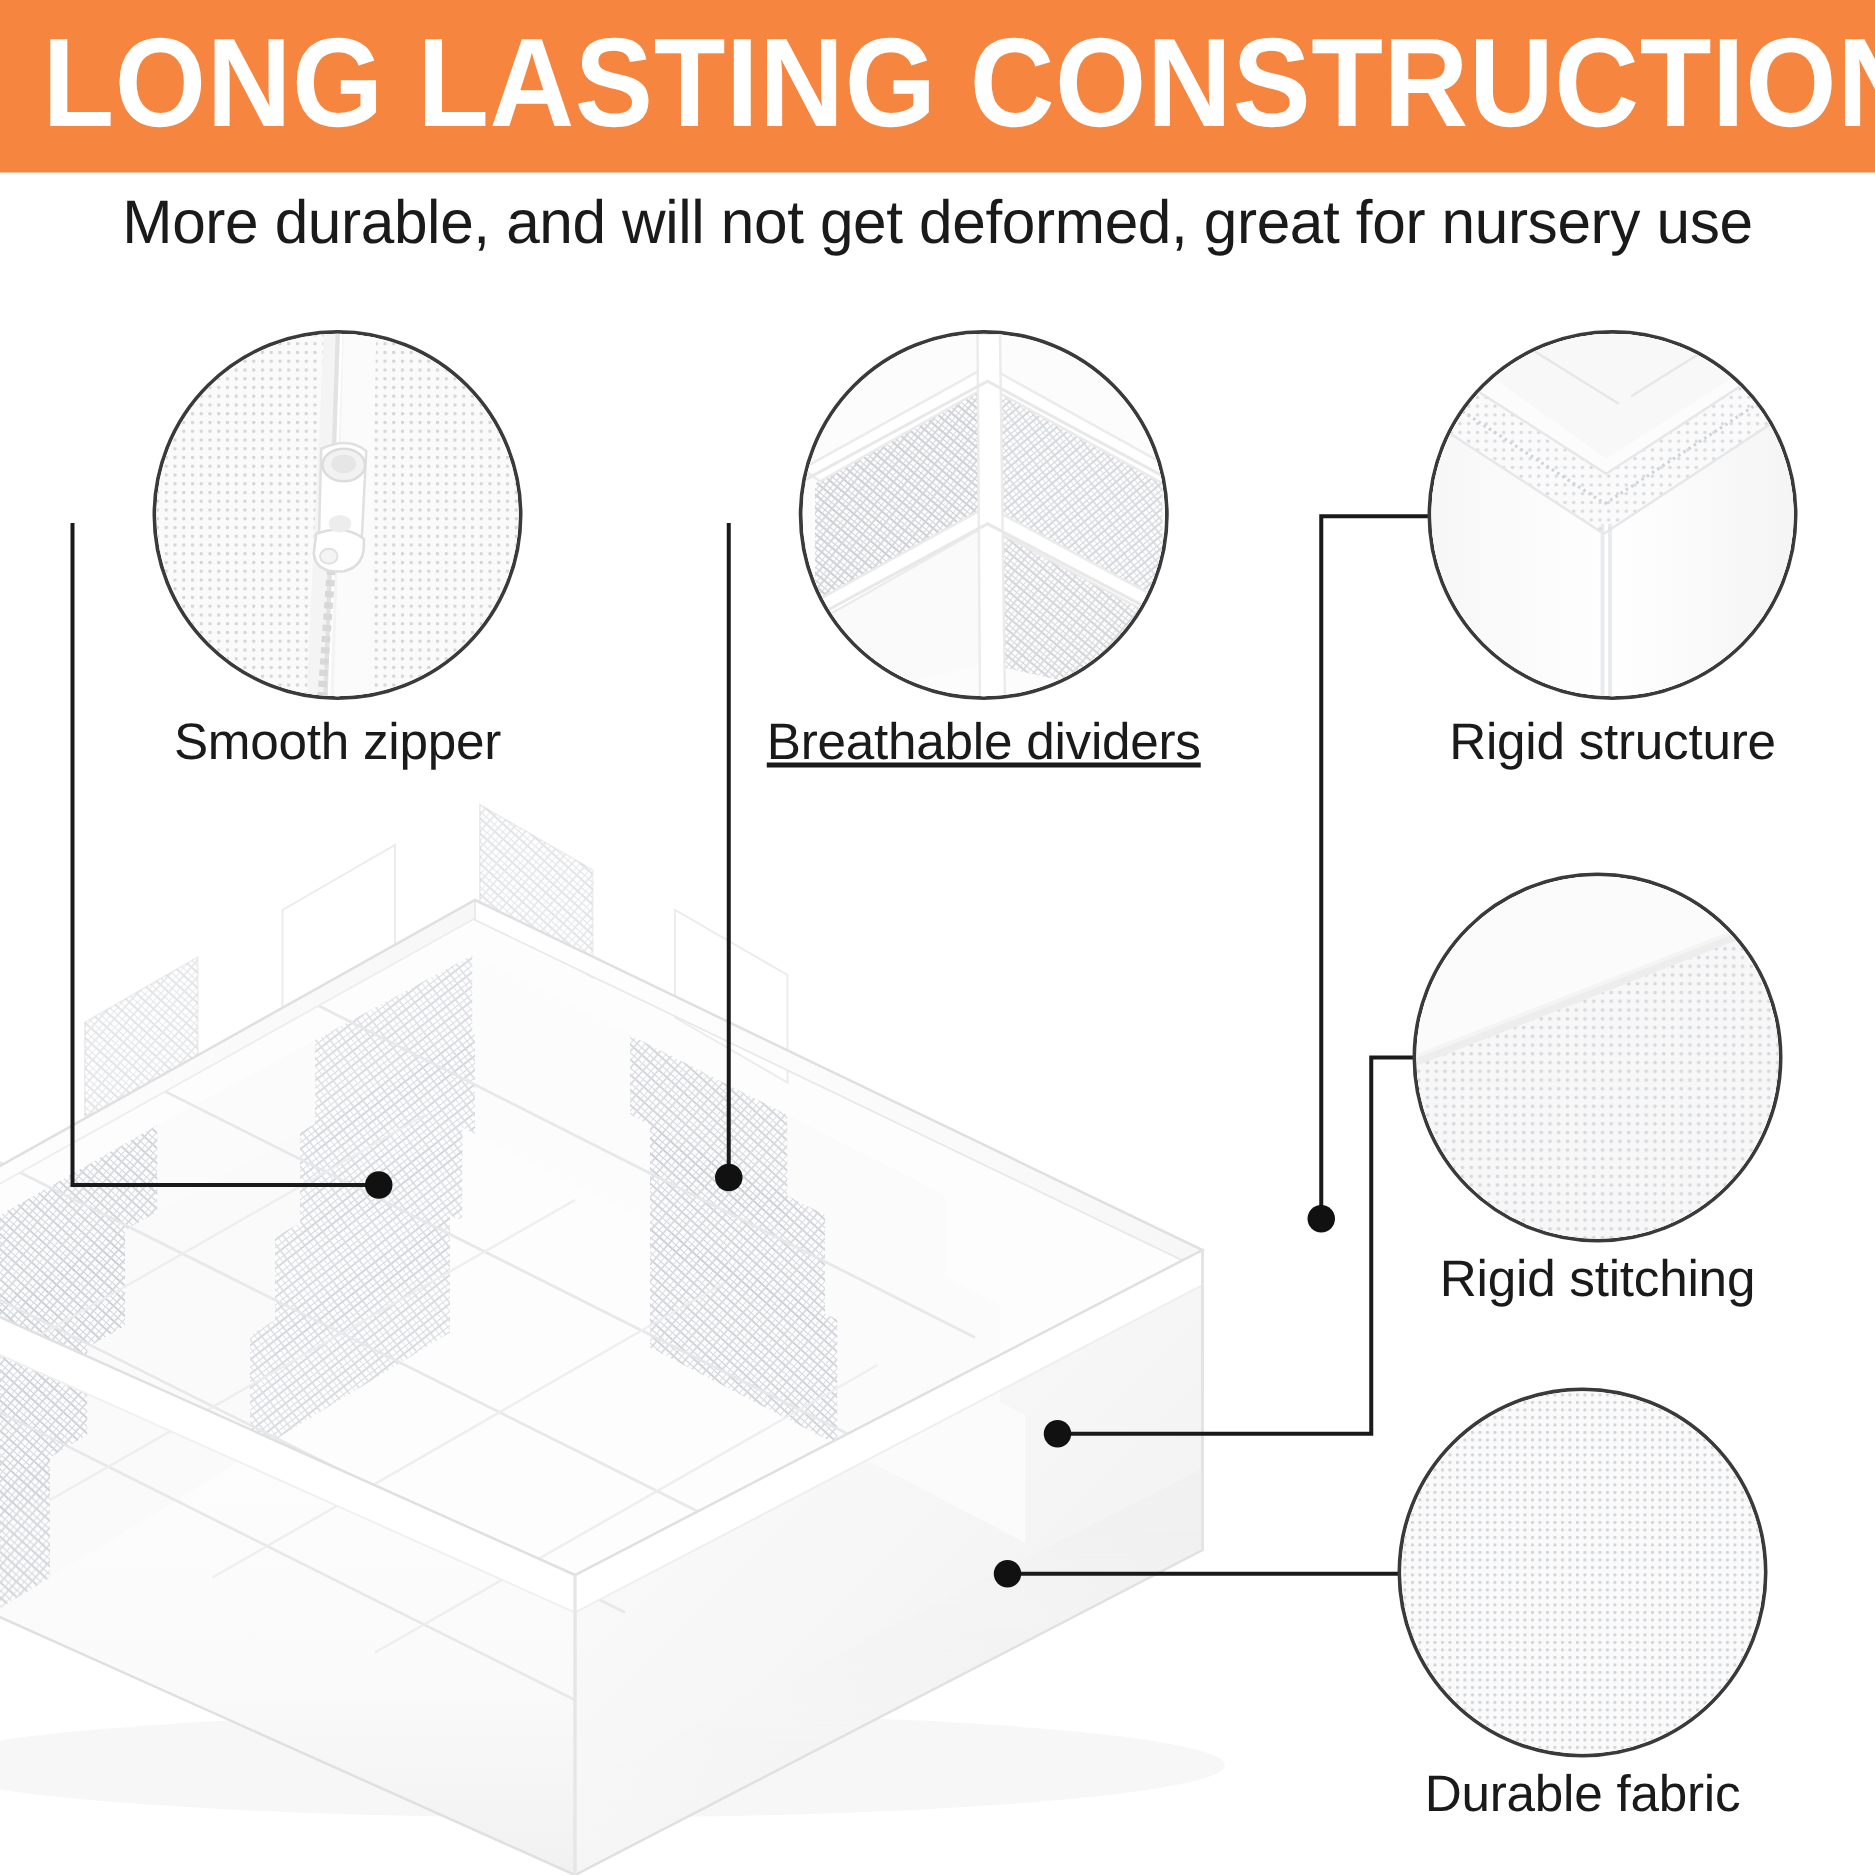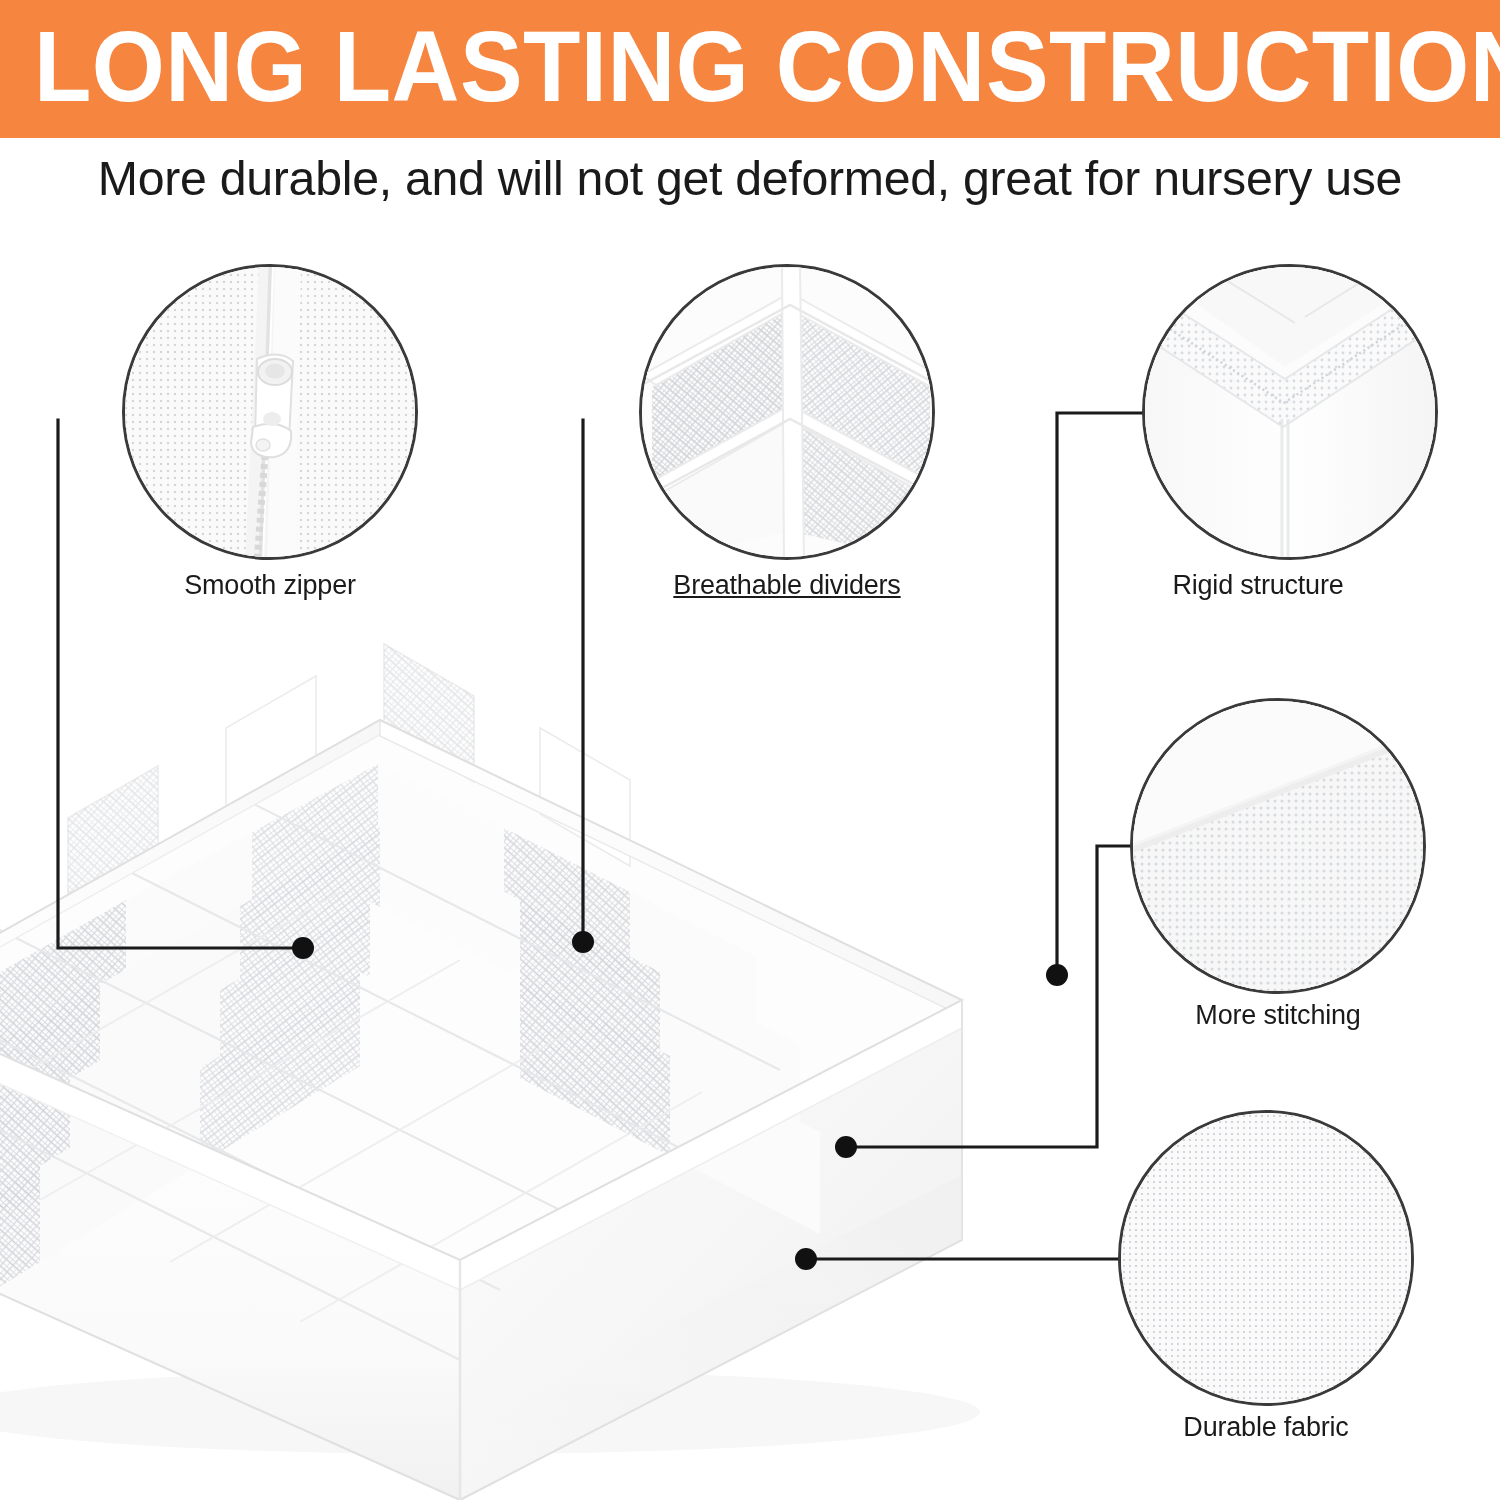--- a/index.html
+++ b/index.html
@@ -70,21 +70,21 @@
     overflow: hidden;
     background: #fbfbfb;
     box-sizing: border-box;
   }
   .callout-label {
     position: absolute;
     text-align: center;
     color: #1a1a1a;
     font-family: "Liberation Sans", sans-serif;
     font-weight: 300;
-    font-size: 27px;
+    font-size: 41px;
     white-space: nowrap;
     letter-spacing: -0.2px;
   }
 
   
   .tex-dots {
     position: absolute;
     left: -10%; top: -10%;
     width: 120%; height: 120%;
     background-color: #fafafa;
@@ -367,21 +367,21 @@
           <path d="M0,22 L140,112 L296,10"></path>
           <path d="M0,70 L138,160 L296,56"></path>
           <path d="M60,0 L150,56"></path>
           <path d="M240,0 L160,50"></path>
         </g>
 
         <path d="M0,46 L139,136" stroke="#cfd2d7" stroke-width="2.5" stroke-dasharray="2 3" fill="none"></path>
         <path d="M139,136 L296,33" stroke="#cfd2d7" stroke-width="2.5" stroke-dasharray="2 3" fill="none"></path>
       </svg>
     </div>
-    <div class="callout-label" style="left:1058px; top:570px; width:400px;">Rigid structure</div>
+    <div class="callout-label" style="left:1090px; top:570px; width:400px;">Rigid structure</div>
   </div>
 
   <div class="callout">
     <div class="callout-circle" style="left:1130px; top:698px; width:296px; height:296px;">
       <svg viewBox="0 0 296 296" width="296" height="296" style="position:absolute;left:0;top:0;">
         <defs>
           <pattern id="sdots" width="7" height="7" patternUnits="userSpaceOnUse">
             <rect width="7" height="7" fill="#f7f7f7"></rect>
             <circle cx="2" cy="2" r="1.5" fill="#d6d9de"></circle>
           </pattern>
@@ -389,21 +389,21 @@
 
         <rect width="296" height="296" fill="#fafafa"></rect>
         <polygon points="0,0 296,0 296,32 0,148" fill="#fbfbfb"></polygon>
 
         <polygon points="0,148 296,32 296,296 0,296" fill="url(#sdots)"></polygon>
 
         <path d="M0,148 L296,32" stroke="#ededed" stroke-width="7" fill="none"></path>
         <path d="M0,144 L296,28" stroke="#f4f4f4" stroke-width="3" fill="none"></path>
       </svg>
     </div>
-    <div class="callout-label" style="left:1078px; top:1000px; width:400px;">More stitching</div>
+    <div class="callout-label" style="left:1078px; top:1000px; width:400px;">Rigid stitching</div>
   </div>
 
   <div class="callout">
     <div class="callout-circle" style="left:1118px; top:1110px; width:296px; height:296px;">
       <div class="tex-dots fine"></div>
     </div>
     <div class="callout-label" style="left:1066px; top:1412px; width:400px;">Durable fabric</div>
   </div>
 
 </div>

